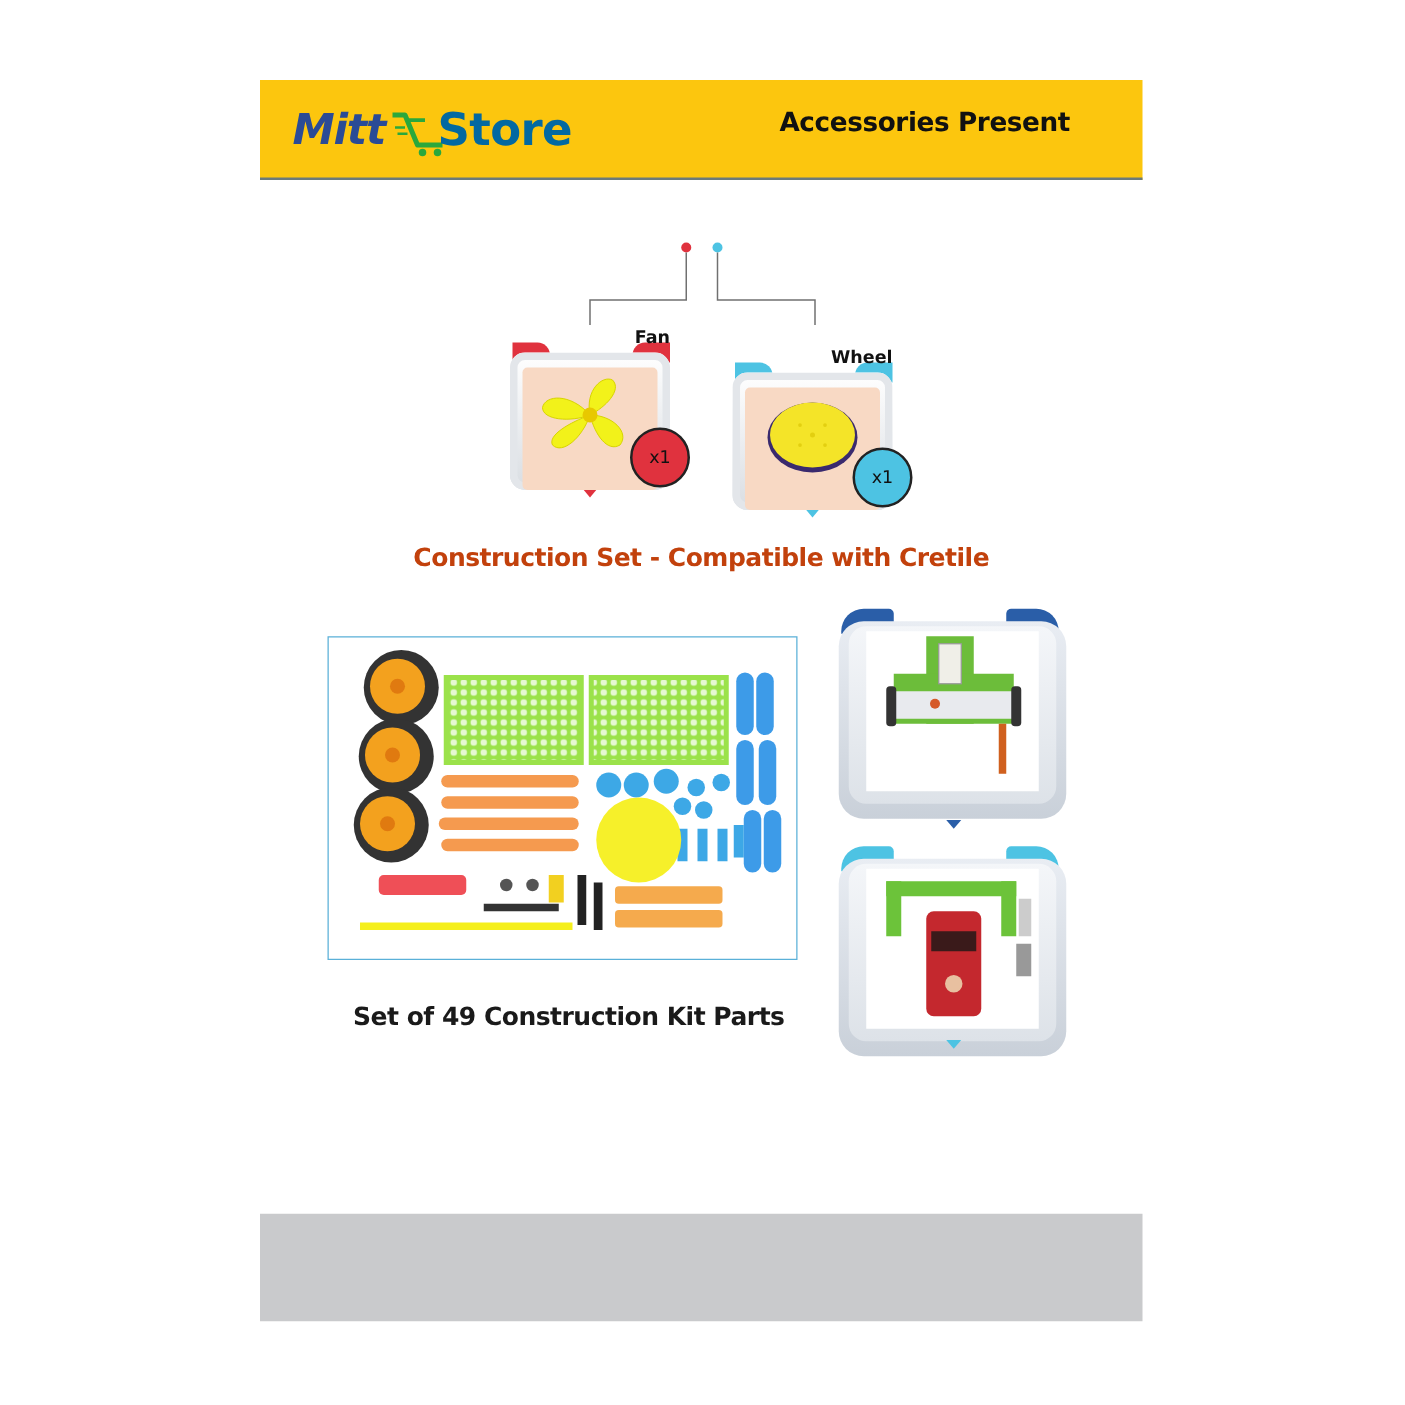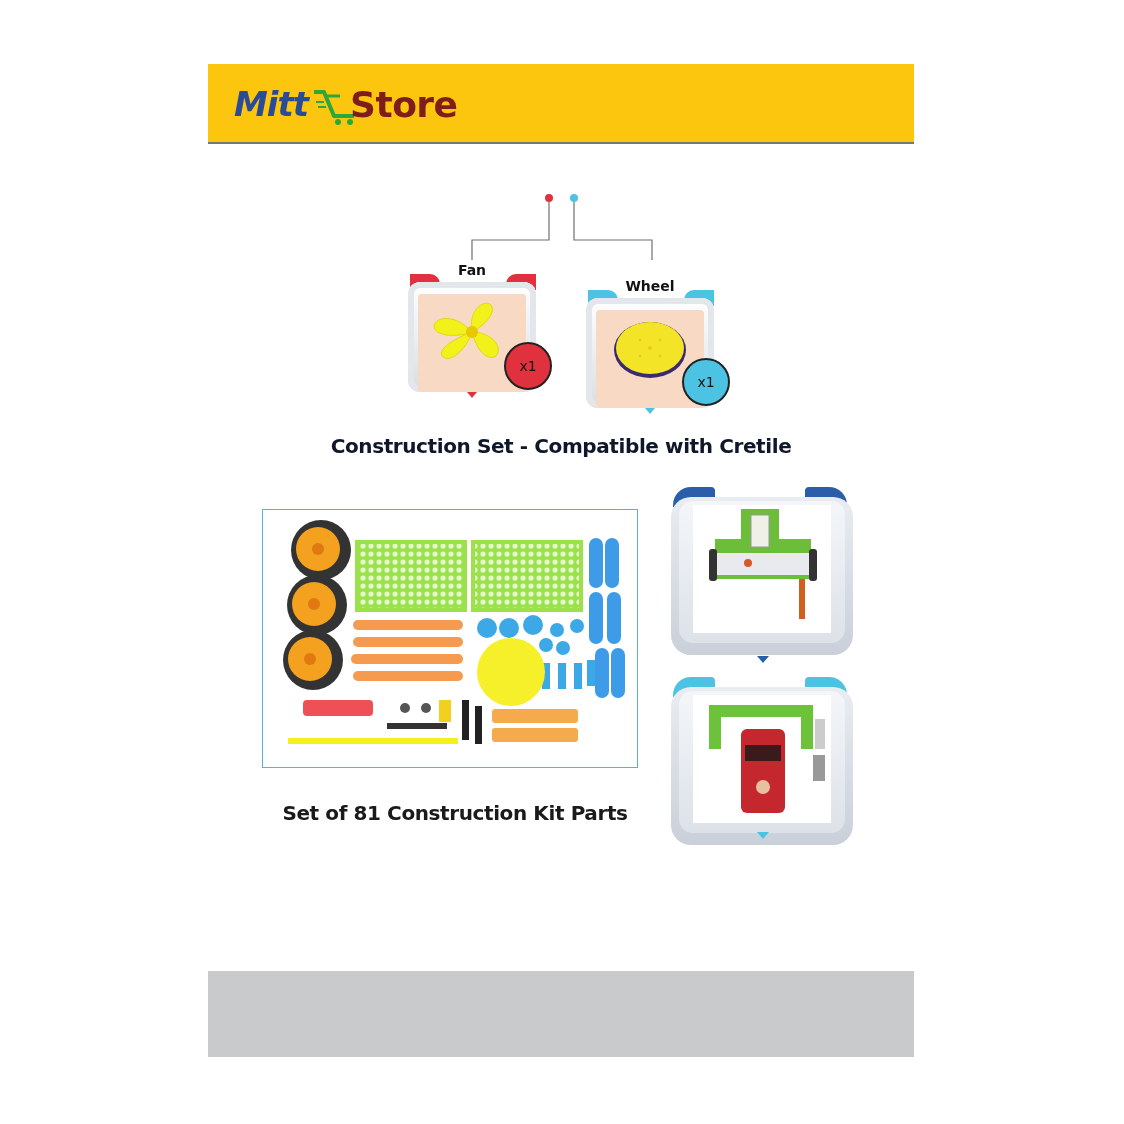--- a/index.html
+++ b/index.html
@@ -4,39 +4,39 @@
 <style>
   * { box-sizing: border-box; margin: 0; padding: 0; }
   html, body { width: 1124px; height: 1124px; background: #ffffff; overflow: hidden; }
   body { position: relative; font-family: "DejaVu Sans", "Liberation Sans", sans-serif; color: #1a1a1a; }
 
   
   .header { position: absolute; left: 208px; top: 64px; width: 706px; height: 80px; background: #fcc60e; border-bottom: 2px solid #6b7a7a; padding-left: 19px; }
   .logo { position: absolute; left: 26px; top: 18px; height: 44px; display: flex; align-items: center; }
   .logo-mitt { font-family: "DejaVu Sans", sans-serif; font-weight: bold; font-style: italic; font-size: 34px; color: #2a4b96; letter-spacing: -1px; }
   .logo-cart { width: 46px; height: 44px; margin-left: 2px; }
-  .logo-store { font-family: "DejaVu Sans", sans-serif; font-weight: bold; font-size: 36px; color: #7f1d1d; letter-spacing: -0.5px; margin-left: -6px; }
+  .logo-store { font-family: "DejaVu Sans", sans-serif; font-weight: bold; font-size: 36px; color: #0369a1; letter-spacing: -0.5px; margin-left: -6px; }
   .header-title { position: absolute; right: 58px; top: 22px; font-family: "DejaVu Sans", sans-serif; font-weight: bold; font-size: 21px; color: #111; letter-spacing: -0.3px; }
 
   
   .connector { position: absolute; left: 440px; top: 190px; width: 260px; height: 80px; }
 
   
   .acc { position: absolute; width: 130px; height: 120px; }
   .acc .frame { position: absolute; left: 0; top: 8px; width: 128px; height: 110px; border-radius: 12px; background: linear-gradient(180deg,#ffffff 0%,#d9dde2 100%); box-shadow: inset 0 0 0 6px #e3e6ea; }
   .acc .inner { position: absolute; left: 10px; top: 12px; width: 108px; height: 98px; background: #f8d9c4; border-radius: 4px; }
   .acc .tab { position: absolute; top: 0; width: 30px; height: 16px; border-radius: 10px 10px 0 0; }
   .acc .tab.l { left: 2px; border-radius: 0 10px 0 0; }
   .acc .tab.r { right: 2px; border-radius: 10px 0 0 0; }
-  .acc .label { position: absolute; top: -12px; left: 0; width: 128px; text-align: center; font-weight: bold; font-size: 14px; color: #111; }
+  .acc .label { position: absolute; top: -12px; left: 0; width: 128px; text-align: right; font-weight: bold; font-size: 14px; color: #111; }
   .acc .badge { position: absolute; left: 96px; top: 68px; width: 48px; height: 48px; border-radius: 50%; border: 2px solid #222; display: flex; align-items: center; justify-content: center; font-weight: normal; font-size: 14px; color: #111; }
   .acc .pointer { position: absolute; left: 59px; top: 118px; width: 0; height: 0; border-left: 5px solid transparent; border-right: 5px solid transparent; border-top: 6px solid; }
   .acc .art { position: absolute; left: 18px; top: 20px; width: 92px; height: 80px; }
 
-  .title1 { position: absolute; left: 208px; width: 706px; top: 434px; text-align: center; font-weight: bold; font-size: 20px; color: #0f172a; letter-spacing: -0.4px; }
+  .title1 { position: absolute; left: 208px; width: 706px; top: 434px; text-align: center; font-weight: bold; font-size: 20px; color: #c2410c; letter-spacing: -0.4px; }
 
   
   .parts { position: absolute; left: 262px; top: 509px; width: 376px; height: 259px; border: 1px solid #5ab0d8; background: #fff; overflow: hidden; }
   .title2 { position: absolute; left: 262px; width: 386px; top: 801px; text-align: center; font-weight: bold; font-size: 20px; color: #1a1a1a; letter-spacing: -0.4px; }
 
   
   .robot { position: absolute; width: 186px; height: 172px; }
   .robot .frame { position: absolute; left: 2px; top: 10px; width: 182px; height: 158px; border-radius: 20px; background: linear-gradient(180deg,#e9edf3 0%,#c9d0d9 100%); }
   .robot .frame2 { position: absolute; left: 10px; top: 14px; width: 166px; height: 142px; border-radius: 14px; background: linear-gradient(180deg,#f4f6f9 0%,#dde2e8 100%); }
   .robot .inner { position: absolute; left: 24px; top: 18px; width: 138px; height: 128px; background: #fff; }
@@ -57,20 +57,21 @@
     <svg class="logo-cart" viewBox="0 0 46 44">
       <path d="M4 10 L14 10 L24 34 L44 34" fill="none" stroke="#2aa83c" stroke-width="4" stroke-linejoin="round"></path>
       <path d="M16 14 L30 14" stroke="#2aa83c" stroke-width="3"></path>
       <line x1="6" y1="20" x2="14" y2="20" stroke="#2aa83c" stroke-width="2"></line>
       <line x1="8" y1="25" x2="16" y2="25" stroke="#2aa83c" stroke-width="2"></line>
       <circle cx="28" cy="40" r="3" fill="#2aa83c"></circle>
       <circle cx="40" cy="40" r="3" fill="#2aa83c"></circle>
     </svg>
     <span class="logo-store">Store</span>
   </div>
+  <div class="header-title">Accessories Present</div>
 </div>
 
 <svg class="connector" viewBox="0 0 260 80">
   <circle cx="109" cy="8" r="4" fill="#e0323e"></circle>
   <circle cx="134" cy="8" r="4" fill="#4dc3e3"></circle>
   <path d="M109 12 L109 50 L32 50 L32 70" fill="none" stroke="#707070" stroke-width="1.2"></path>
   <path d="M134 12 L134 50 L212 50 L212 70" fill="none" stroke="#707070" stroke-width="1.2"></path>
 </svg>
 
 <div class="acc" style="left:408px; top:274px;">
@@ -183,21 +184,21 @@
     <rect x="199" y="190" width="7" height="40" fill="#222"></rect>
       <rect x="212" y="196" width="7" height="38" fill="#222"></rect>
     <rect x="25" y="228" width="170" height="6" fill="#f5ef1c"></rect>
     <g fill="#f4a13a">
       <rect x="229" y="199" width="86" height="14" rx="3" opacity="0.9"></rect>
       <rect x="229" y="218" width="86" height="14" rx="3" opacity="0.9"></rect>
     </g>
   </svg>
 </div>
 
-<div class="title2">Set of 81 Construction Kit Parts</div>
+<div class="title2">Set of 49 Construction Kit Parts</div>
 
 <div class="robot" style="left:669px; top:487px;">
   <div class="tab l" style="background:#2a5ea8;"></div>
   <div class="tab r" style="background:#2a5ea8;"></div>
   <div class="frame"></div>
   <div class="frame2"></div>
   <div class="inner"></div>
   <svg class="art" viewBox="0 0 138 128">
     <rect x="48" y="4" width="38" height="70" fill="#6cbd3a"></rect>
     <rect x="22" y="34" width="96" height="40" fill="#6cbd3a"></rect>

